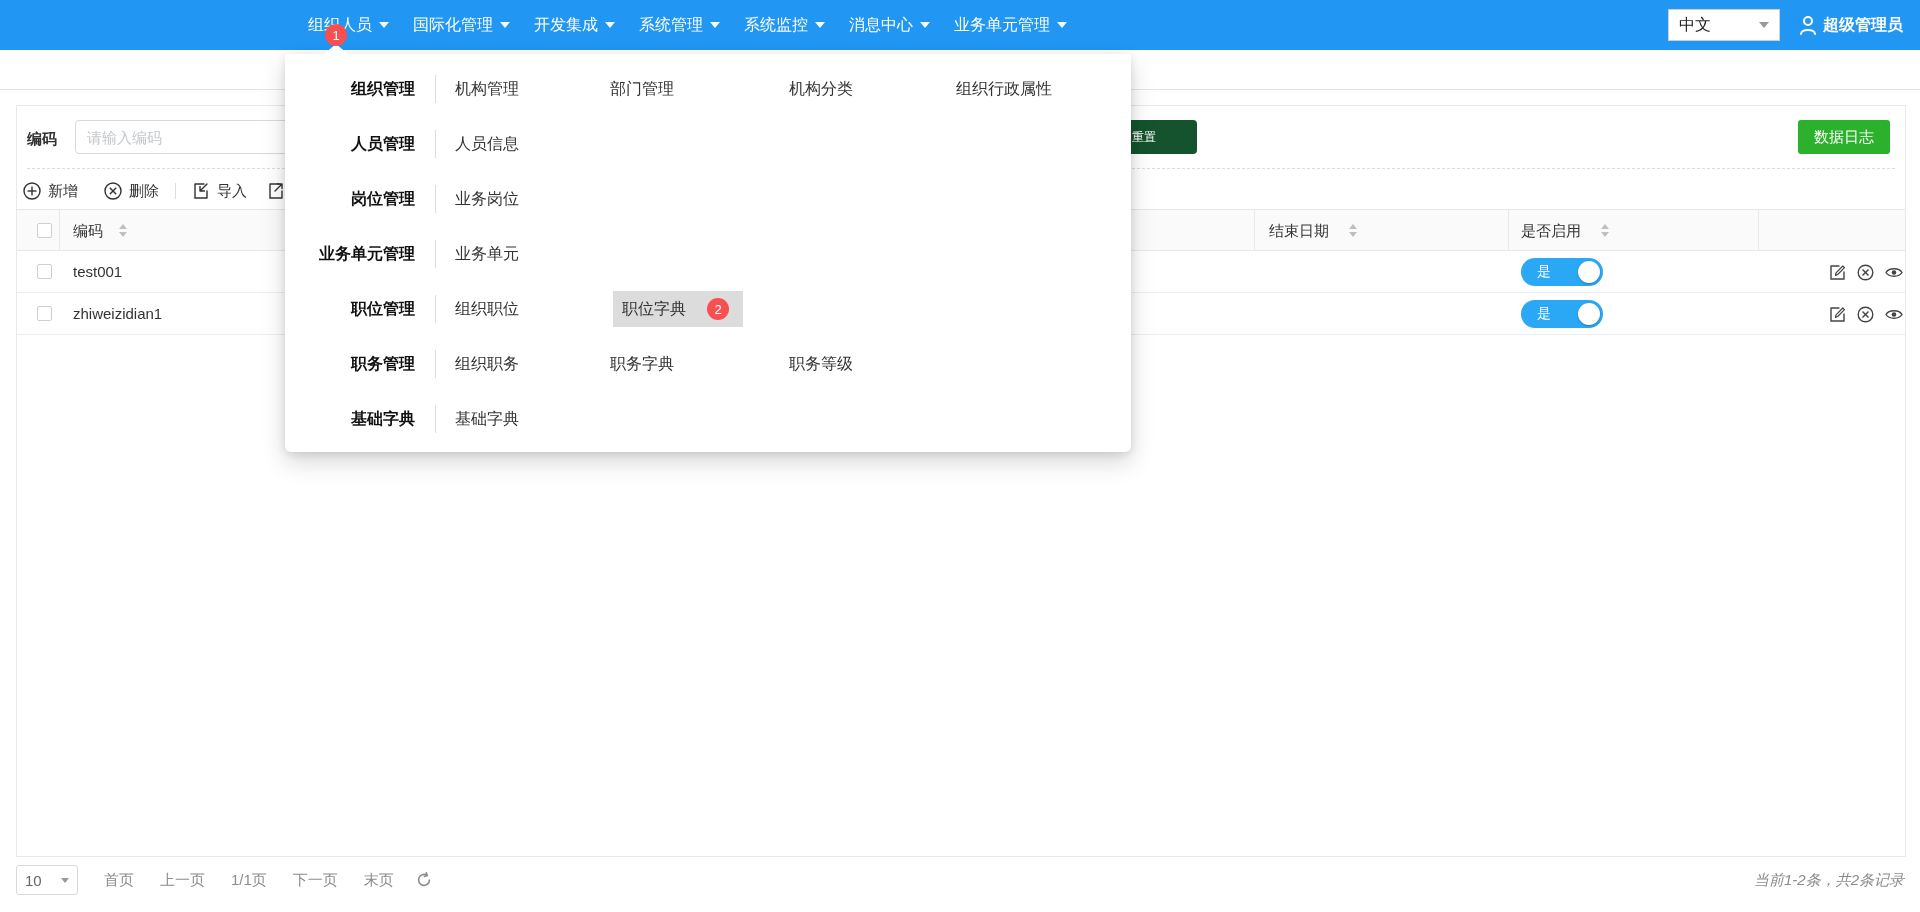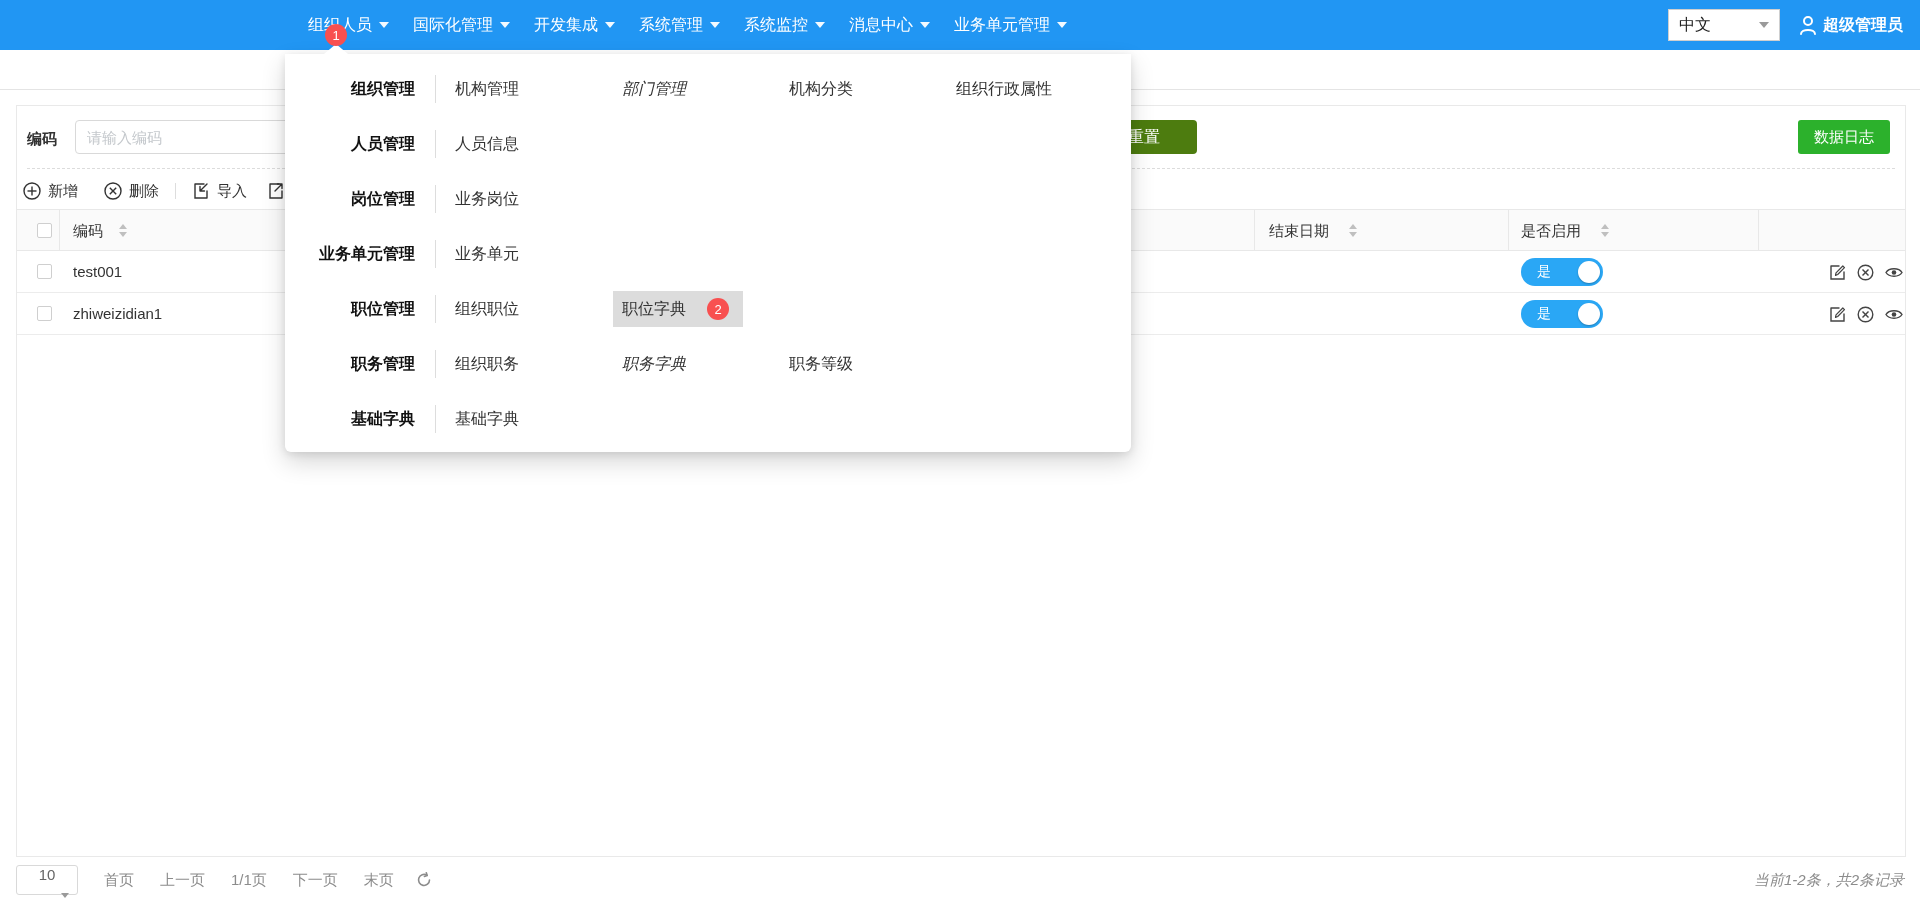--- a/index.html
+++ b/index.html
@@ -33,21 +33,21 @@
   .tab-active { left:98px; width:130px; background:#e7f3fd; color:#2196f3; font-weight:bold; border-bottom:3px solid #2196f3; }
   .tab-close { font-size:14px; font-weight:400; color:#2196f3; }
   .hamburger { left:1888px; top:57px; width:24px; height:26px; display:flex; flex-direction:column; justify-content:center; gap:4px; cursor:pointer; }
   .hamburger div { height:2px; background:#333; }
 
   
   .card { left:16px; top:105px; width:1890px; height:752px; border:1px solid #e9e9e9; background:#fff; }
   .f-label { left:10px; top:24px; font-size:15px; color:#333; font-weight:600; }
   .f-input { left:58px; top:14px; width:240px; height:34px; border:1px solid #d9d9d9; border-radius:4px; padding:16px 11px; font-size:15px; color:#4d7c0f; outline:none; font-family:"Liberation Sans",sans-serif; }
   .f-input::placeholder { color:#c4c8cc; }
-  .btn-reset { left:1074px; top:14px; width:106px; height:34px; background:#4d7c0f; color:#fff; font-size:16px; border:none; border-radius:4px; cursor:pointer; z-index:1; }
+  .btn-reset { left:1074px; top:14px; width:106px; height:34px; background:#14532d; color:#fff; font-size:12px; border:none; border-radius:4px; cursor:pointer; z-index:1; }
   .btn-datalog { left:1781px; top:14px; width:92px; height:34px; background:#2cb12c; color:#fff; font-size:15px; border:none; border-radius:3px; cursor:pointer; }
   .dashed { left:10px; top:62px; width:1868px; border-top:1px dashed #dcdcdc; }
   .toolbar { left:6px; top:66px; height:38px; display:flex; align-items:center; font-size:15px; color:#333; }
   .tool { display:flex; align-items:center; gap:7px; cursor:pointer; }
   .tool svg { display:block; }
   .tool-div { width:1px; height:16px; background:#ddd; margin:0 16px 0 16px; }
 
   
   .thead { left:0; top:103px; width:1888px; height:42px; background:#fafafa; border-top:1px solid #e8e8e8; border-bottom:1px solid #e8e8e8; }
   .trow  { position:absolute; left:0; width:1888px; height:42px; background:#fff; border-bottom:1px solid #ececec; }
@@ -60,37 +60,37 @@
   .sorter i { width:0; height:0; border-left:4px solid transparent; border-right:4px solid transparent; }
   .sorter .up { border-bottom:5px solid #bfbfbf; }
   .sorter .dn { border-top:5px solid #bfbfbf; }
   .toggle { position:absolute; left:1504px; top:7px; width:82px; height:28px; background:#2aa7f5; border-radius:14px; cursor:pointer; }
   .toggle span { position:absolute; left:16px; top:5px; color:#fff; font-size:14px; }
   .toggle i { position:absolute; right:3px; top:3px; width:22px; height:22px; background:#fff; border-radius:50%; box-shadow:0 1px 2px rgba(0,0,0,.25); }
   .act { position:absolute; top:13px; cursor:pointer; }
 
   
   .pager { left:16px; top:860px; width:1888px; height:40px; display:flex; align-items:center; color:#8c8c8c; font-size:15px; }
-  .psize { width:62px; height:30px; border:1px solid #d9d9d9; border-radius:3px; display:flex; align-items:center; padding:0 8px; gap:10px; color:#666; cursor:pointer; margin-right:26px;flex-direction:column; }
+  .psize { width:62px; height:30px; border:1px solid #d9d9d9; border-radius:3px; display:flex; align-items:center; padding:0 8px; gap:10px; color:#666; cursor:pointer; margin-right:26px; }
   .psize .lb-caret { margin-left:auto; width:0; height:0; border-left:4px solid transparent; border-right:4px solid transparent; border-top:5px solid #9a9a9a; }
   .plink { margin-right:26px; cursor:pointer; white-space:nowrap; }
   .pspacer { flex:1; }
   .psummary { color:#8c8c8c; white-space:nowrap;font-style:italic; }
 
   
   .panel { left:285px; top:54px; width:846px; height:398px; background:#fff; border-radius:0 0 6px 6px; box-shadow:0 10px 24px rgba(0,0,0,.16), 0 2px 8px rgba(0,0,0,.10); z-index:50; }
   .notch { left:324px; top:44px; width:0; height:0; border-left:12px solid transparent; border-right:12px solid transparent; border-bottom:10px solid #fff; z-index:55; }
   .mm-row { position:absolute; left:0; width:846px; height:36px; }
   .mm-label { position:absolute; left:0; top:0; width:130px; height:36px; line-height:36px; text-align:right; font-weight:bold; font-size:16px; color:#111; white-space:nowrap; }
   .mm-div { position:absolute; left:150px; top:4px; width:1px; height:28px; background:#ddd; }
   .mm-item { position:absolute; top:0; height:36px; line-height:36px; font-size:16px; color:#333; cursor:pointer; white-space:nowrap; }
   .mm-hl { position:absolute; left:328px; top:0; width:130px; height:36px; background:#dcdcdc; }
   .mm-hl .mm-item { left:9px; }
   .mm-hl .badge { position:absolute; left:94px; top:7px; }
-  .c1 { left:170px; } .c2 { left:337px;font-style:italic; } .c3 { left:504px; } .c4 { left:671px; }
+  .c1 { left:170px; } .c2 { left:325px; } .c3 { left:504px; } .c4 { left:671px; }
 </style>
 </head>
 <body>
 
 <div id="app">
 
   <div class="abs topbar"></div>
 
   <div class="abs logo">
     <span>iMedical</span>

